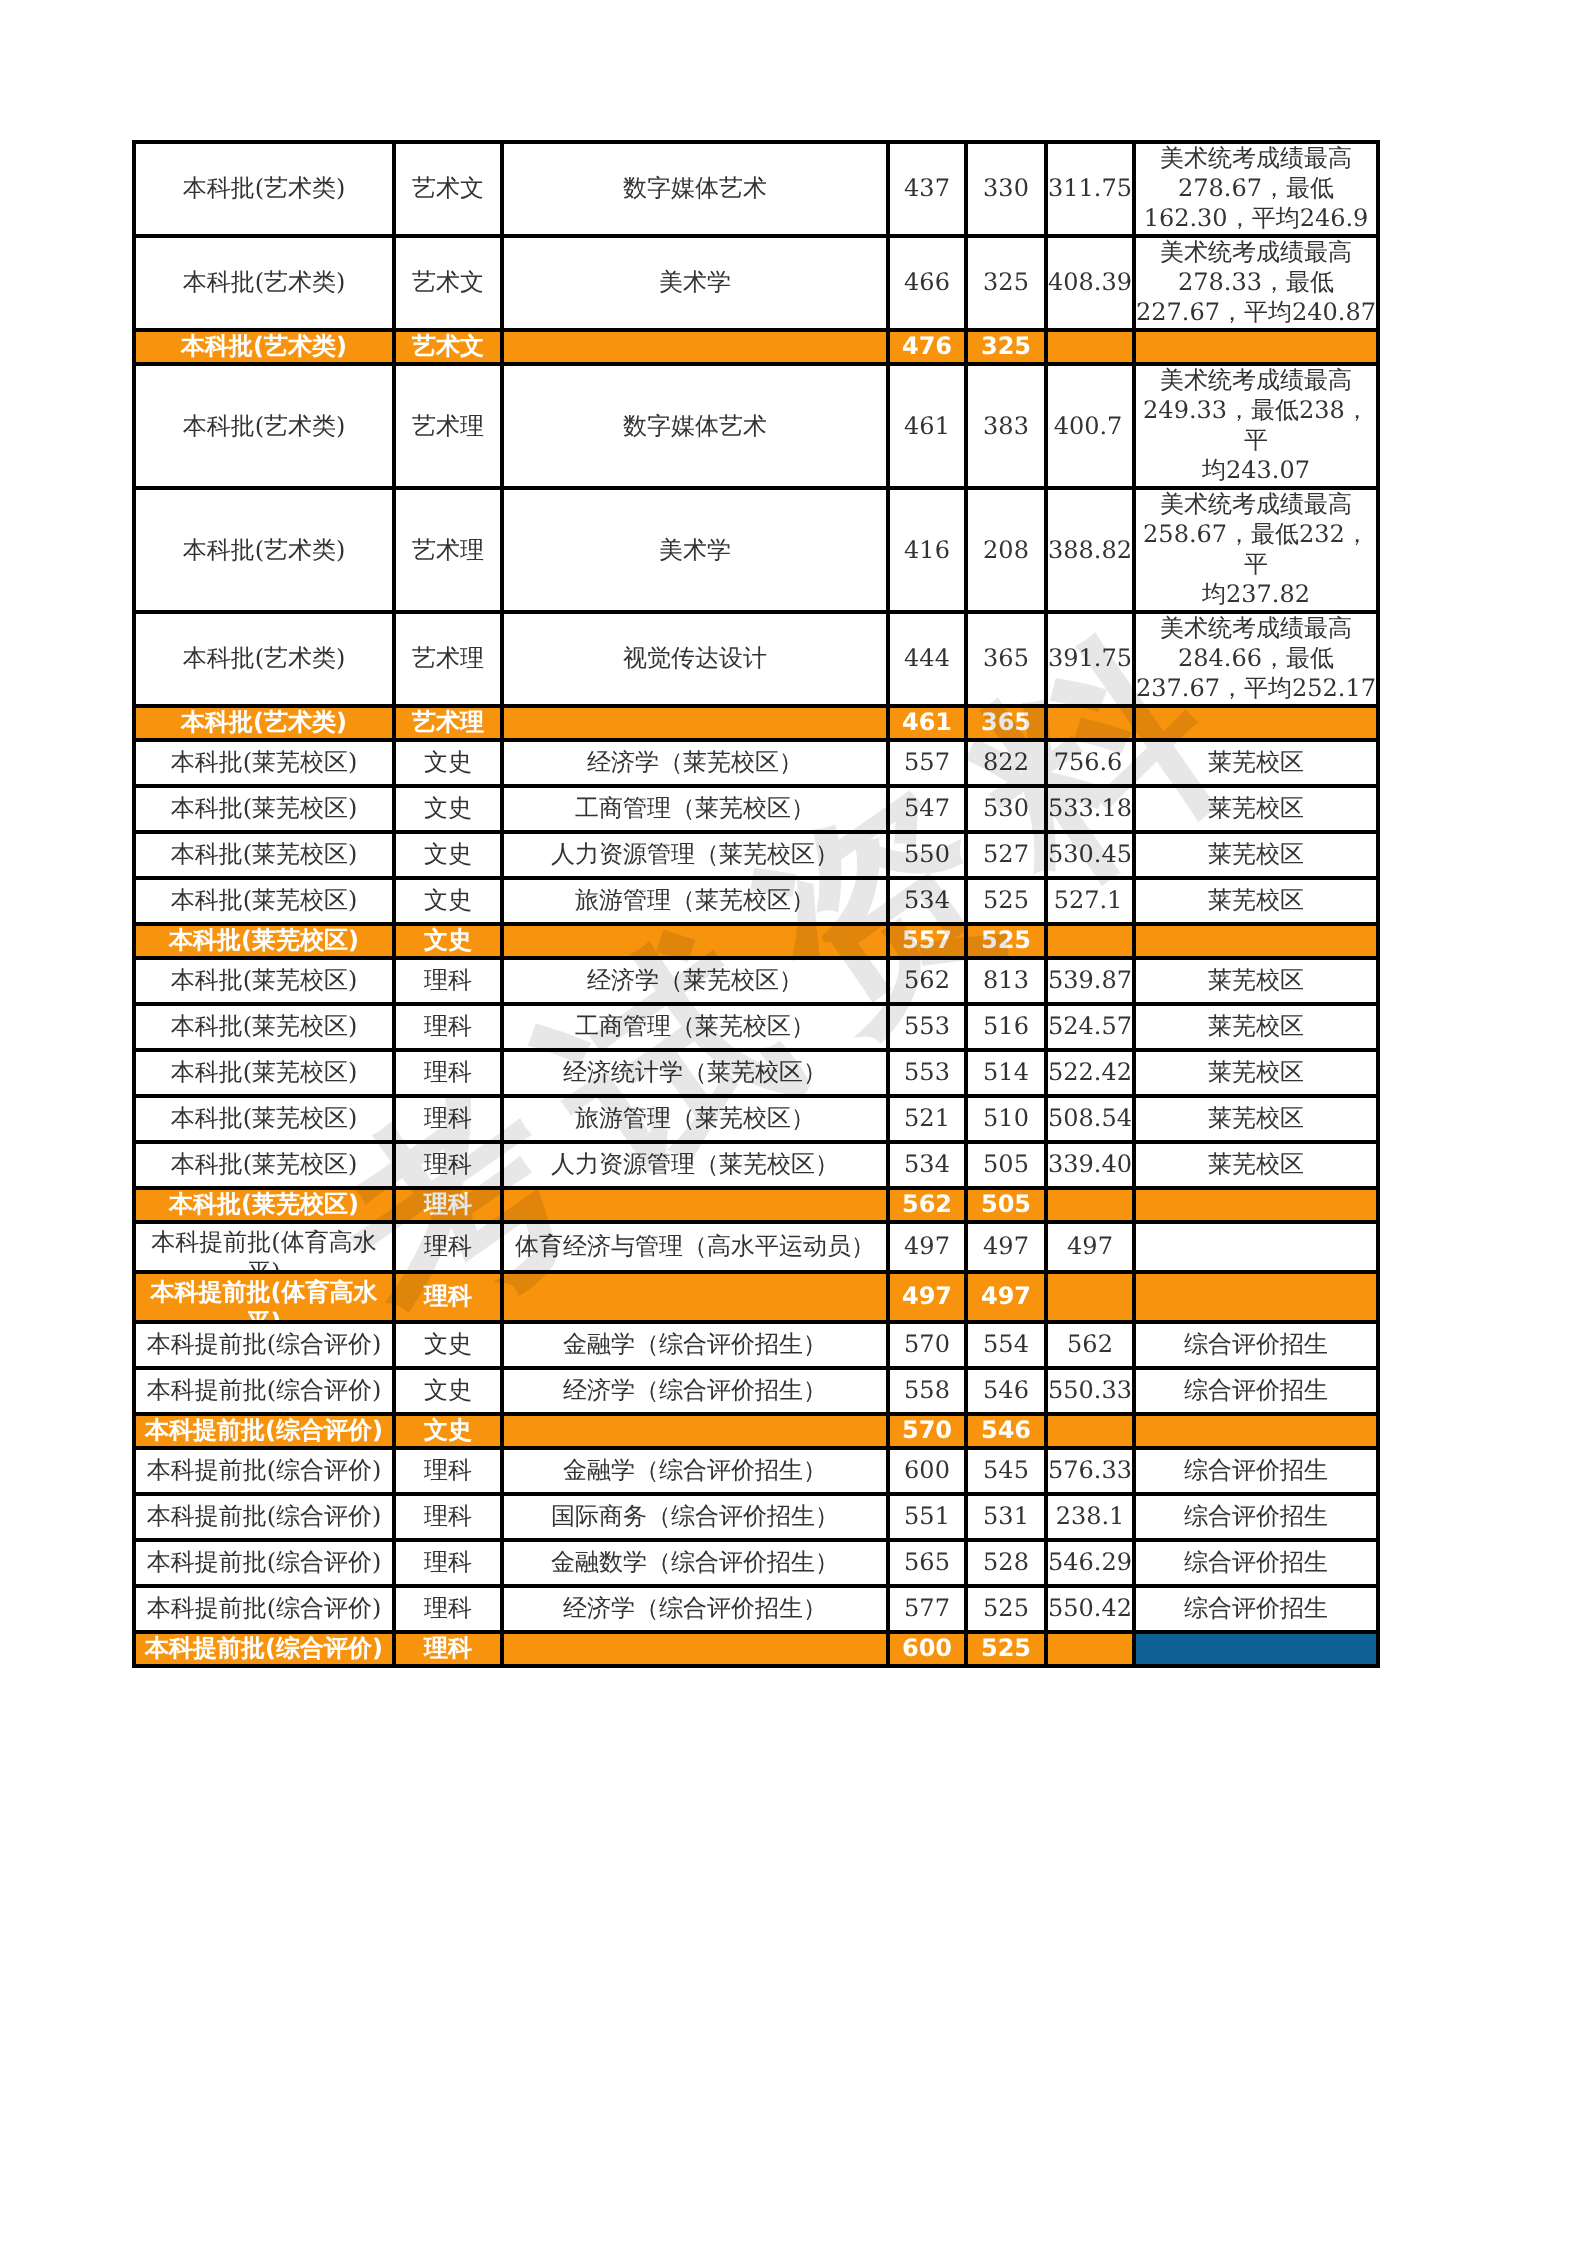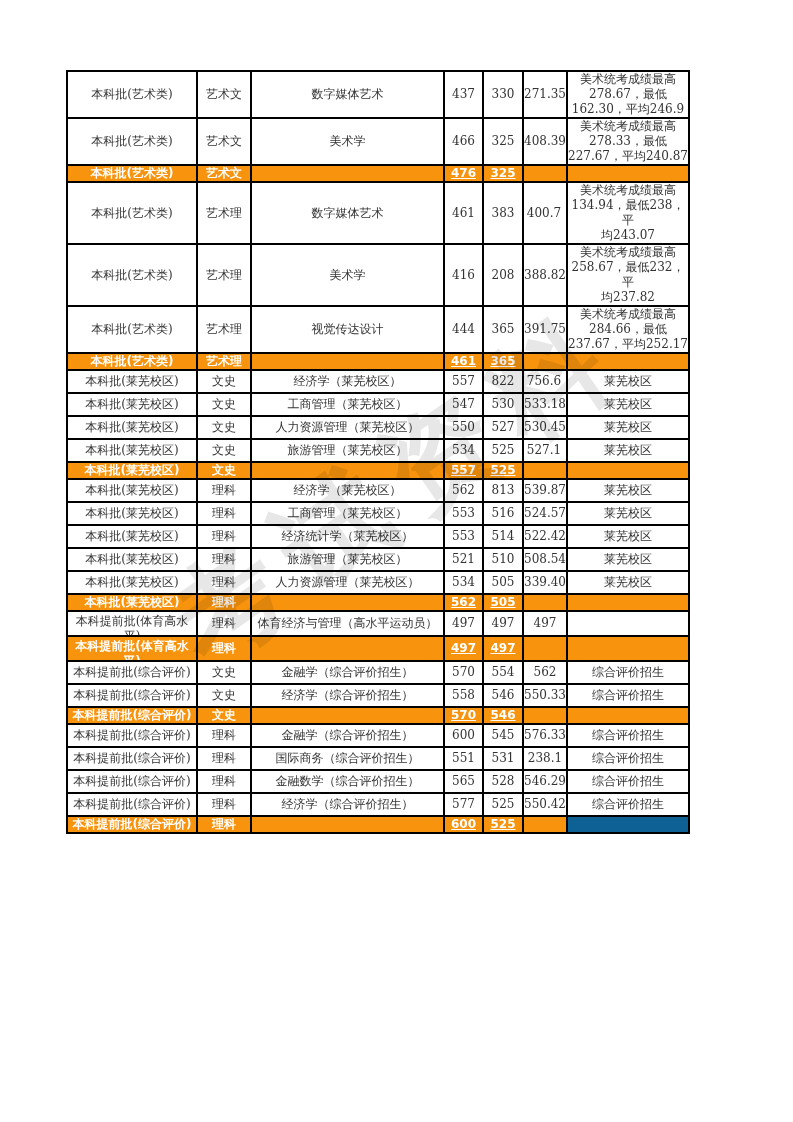--- a/index.html
+++ b/index.html
@@ -25,21 +25,21 @@
   tr.r-tall td { height: 42px; }
   tr.r-norm td { height: 21px; }
   tr.r-sum td {
     background: #f7930d;
     color: #ffffff;
     font-weight: bold;
     font-family: "DejaVu Sans", "Liberation Sans", sans-serif;
     font-size: 12px;
   }
   td.num-avg { text-align: right; padding-right: 2px !important; }
-  tr.r-sum td.num { font-family: "DejaVu Sans", "Liberation Sans", sans-serif; text-decoration: underline; }
+  tr.r-sum td.num { font-family: "DejaVu Sans", "Liberation Sans", sans-serif; }
   td.note { white-space: normal !important; line-height: 14px; font-size: 11.5px; }
   td.note span.line { display: block; }
   td.clip { white-space: normal !important; line-height: 14px; }
   td.clip .clipbox { height: 21px; overflow: hidden; padding-top: 2px; }
   td.blue { background: #0e6195 !important; }
   .watermark {
     position: absolute; left: 180px; top: 400px; width: 520px; height: 300px;
     pointer-events: none; opacity: 0.09;
     transform: rotate(-35deg);
     font-family: "DejaVu Sans", "Liberation Sans", sans-serif;
@@ -61,21 +61,21 @@
       <col style="width:44px">
       <col style="width:122px">
     </colgroup>
     <tbody id="tbody">
         <tr class="r-tall">
           <td>本科批(艺术类)</td>
           <td>艺术文</td>
           <td>数字媒体艺术</td>
           <td class="num">437</td>
           <td class="num">330</td>
-          <td class="num num-avg">271.35</td>
+          <td class="num num-avg">311.75</td>
           <td class="note">
             <span class="line">美术统考成绩最高</span>
             <span class="line">278.67，最低</span>
             <span class="line">162.30，平均246.9</span>
           </td>
         </tr>
         <tr class="r-tall">
           <td>本科批(艺术类)</td>
           <td>艺术文</td>
           <td>美术学</td>
@@ -99,21 +99,21 @@
         </tr>
         <tr class="r-tall">
           <td>本科批(艺术类)</td>
           <td>艺术理</td>
           <td>数字媒体艺术</td>
           <td class="num">461</td>
           <td class="num">383</td>
           <td class="num num-avg">400.7</td>
           <td class="note">
             <span class="line">美术统考成绩最高</span>
-            <span class="line">134.94，最低238，平</span>
+            <span class="line">249.33，最低238，平</span>
             <span class="line">均243.07</span>
           </td>
         </tr>
         <tr class="r-tall">
           <td>本科批(艺术类)</td>
           <td>艺术理</td>
           <td>美术学</td>
           <td class="num">416</td>
           <td class="num">208</td>
           <td class="num num-avg">388.82</td>

